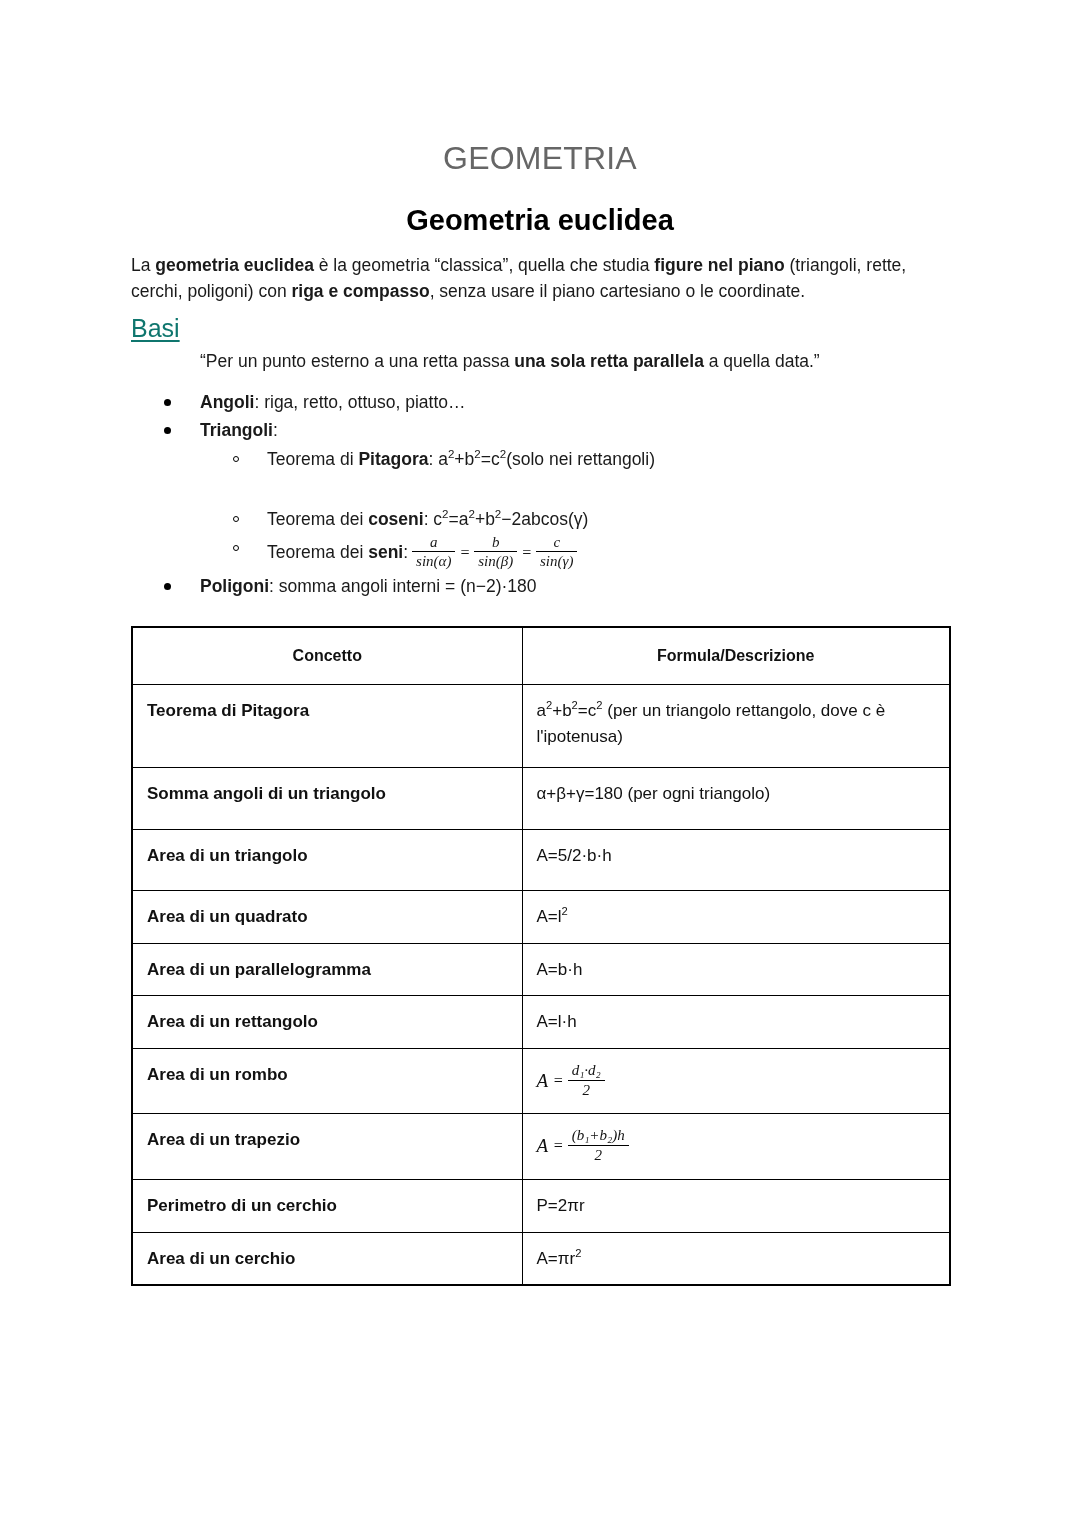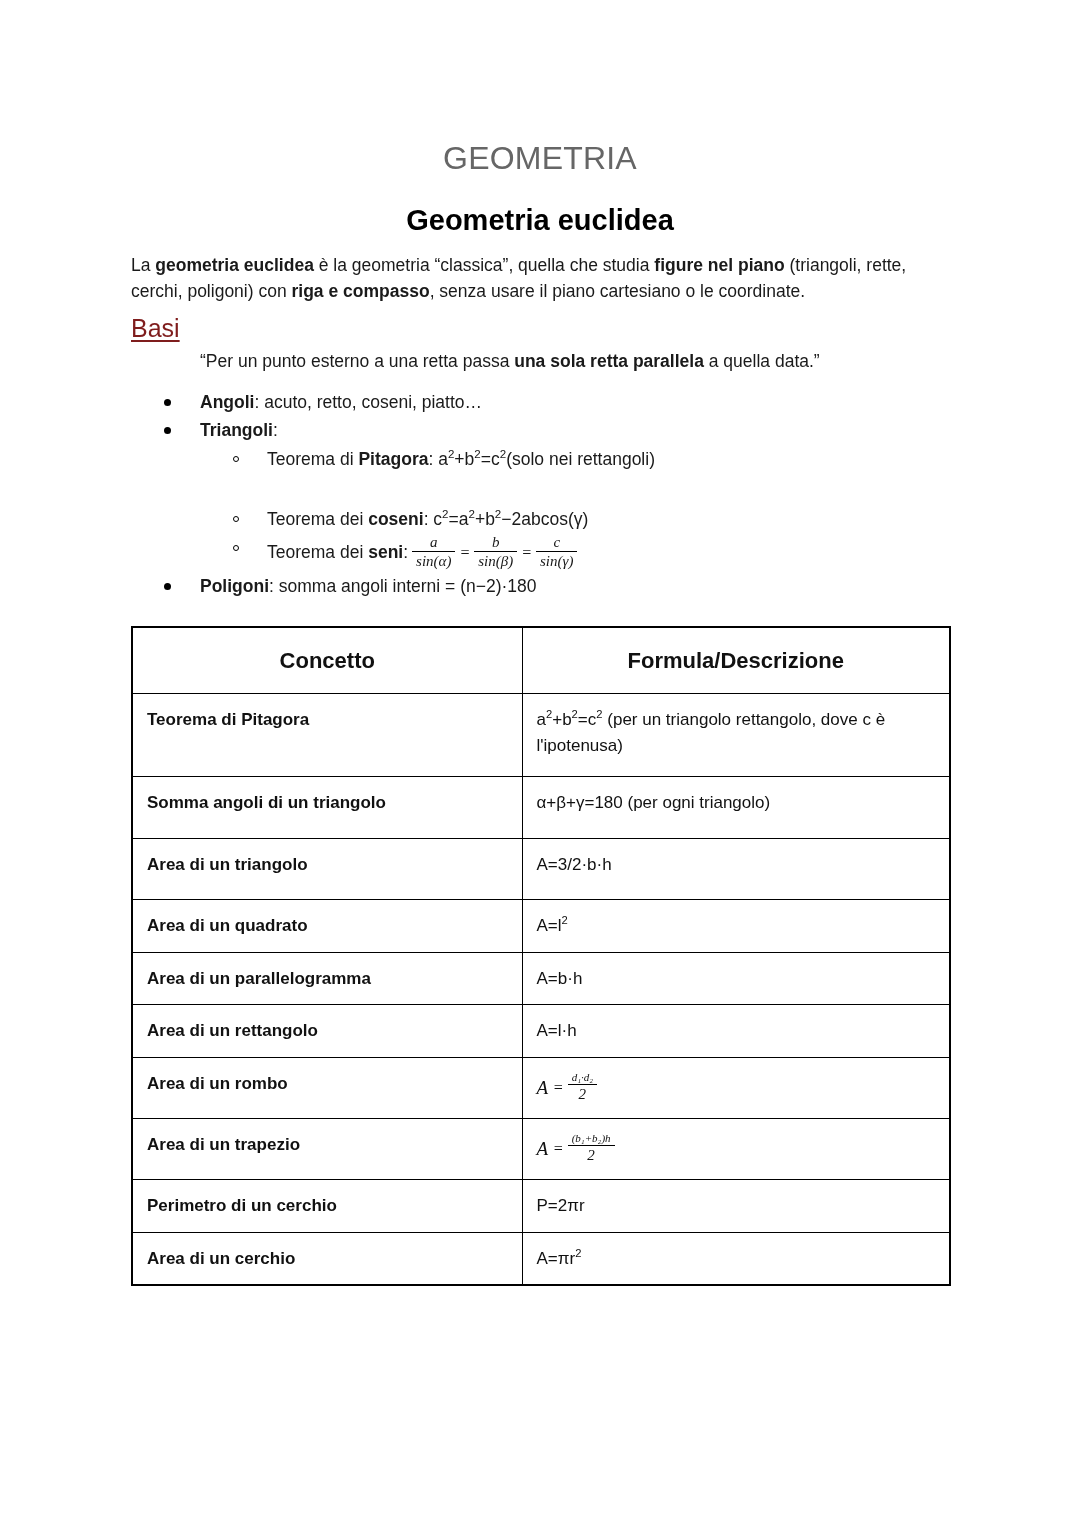--- a/index.html
+++ b/index.html
@@ -56,21 +56,21 @@
     line-height: 1.52;
     margin: 0 0 4px 0;
     color: #1a1a1a;
   }
   .intro b { font-weight: bold; }
 
   
   .h2 {
     font-size: 25px;
     font-weight: 400;
-    color: #7f1d1d;
+    color: #0f766e;
     margin: 8px 0 4px 0;
     line-height: 1.25;
     display: block;
   }
   .h2 span.u {
     text-decoration: underline;
     text-underline-offset: 3px;
   }
 
   
@@ -162,21 +162,21 @@
     font-size: 16px;
     vertical-align: middle;
   }
   .mathA {
     font-family: "Liberation Serif", serif;
     font-style: italic;
     font-size: 19px;
     vertical-align: middle;
   }
   .frac.big { font-size: 16px; }
-  .frac.big .num { font-size: 11px; }
+  .frac.big .num { font-size: 15px; }
   .frac.big .den { font-size: 15px; }
 
   
   table.geo {
     border-collapse: collapse;
     width: 818px;
     margin-top: 26px;
     table-layout: fixed;
     border: 2px solid #000;
   }
@@ -186,21 +186,21 @@
     border: 1.4px solid #000;
     padding: 13px 14px;
     vertical-align: top;
     font-size: 17px;
     line-height: 1.5;
     color: #111;
   }
   table.geo thead th {
     text-align: center;
     font-weight: bold;
-    font-size: 22px;
+    font-size: 16px;
     padding: 16px 2px;
   }
   table.geo tbody td.concept {
     font-weight: bold;
   }
   table.geo tbody td.formula {
     font-weight: normal;
   }
   table.geo tbody tr.tall td { padding-bottom: 18px; }
   table.geo tbody tr.med td  { padding-bottom: 22px; }
@@ -220,21 +220,21 @@
     <p class="intro"><span>La </span><b>geometria euclidea</b><span> è la geometria “classica”, quella che studia </span><b>figure nel piano</b><span> (triangoli, rette, cerchi, poligoni) con </span><b>riga e compasso</b><span>, senza usare il piano cartesiano o le coordinate.</span></p>
 
     <div class="h2"><span class="u">Basi</span></div>
 
 
     <div class="quote-line"><span>“Per un punto esterno a una retta passa </span><b>una sola retta parallela</b><span> a quella data.”</span></div>
 
 
     <ul class="lvl1">
       <li>
-        <span class="bullet"></span><b>Angoli</b><span>: acuto, retto, coseni, piatto…</span>
+        <span class="bullet"></span><b>Angoli</b><span>: riga, retto, ottuso, piatto…</span>
       </li>
       <li>
         <span class="bullet"></span><b>Triangoli</b><span>:</span>
 
         <ul class="lvl2">
 
           <li>
             <span class="bullet-o"></span><span>Teorema di </span><b>Pitagora</b><span>: a</span><sup>2</sup><span>+b</span><sup>2</sup><span>=c</span><sup>2</sup><span>(solo nei rettangoli)</span>
           </li>
 
@@ -273,21 +273,21 @@
           <td class="formula"><span>a</span><sup>2</sup><span>+b</span><sup>2</sup><span>=c</span><sup>2</sup><span> (per un triangolo rettangolo, dove c è l'ipotenusa)</span></td>
         </tr>
 
         <tr class="med">
           <td class="concept">Somma angoli di un triangolo</td>
           <td class="formula">α+β+γ=180 (per ogni triangolo)</td>
         </tr>
 
         <tr class="med">
           <td class="concept">Area di un triangolo</td>
-          <td class="formula">A=3/2·b·h</td>
+          <td class="formula">A=5/2·b·h</td>
         </tr>
 
         <tr>
           <td class="concept">Area di un quadrato</td>
           <td class="formula"><span>A=l</span><sup>2</sup></td>
         </tr>
 
         <tr>
           <td class="concept">Area di un parallelogramma</td>
           <td class="formula">A=b·h</td>

